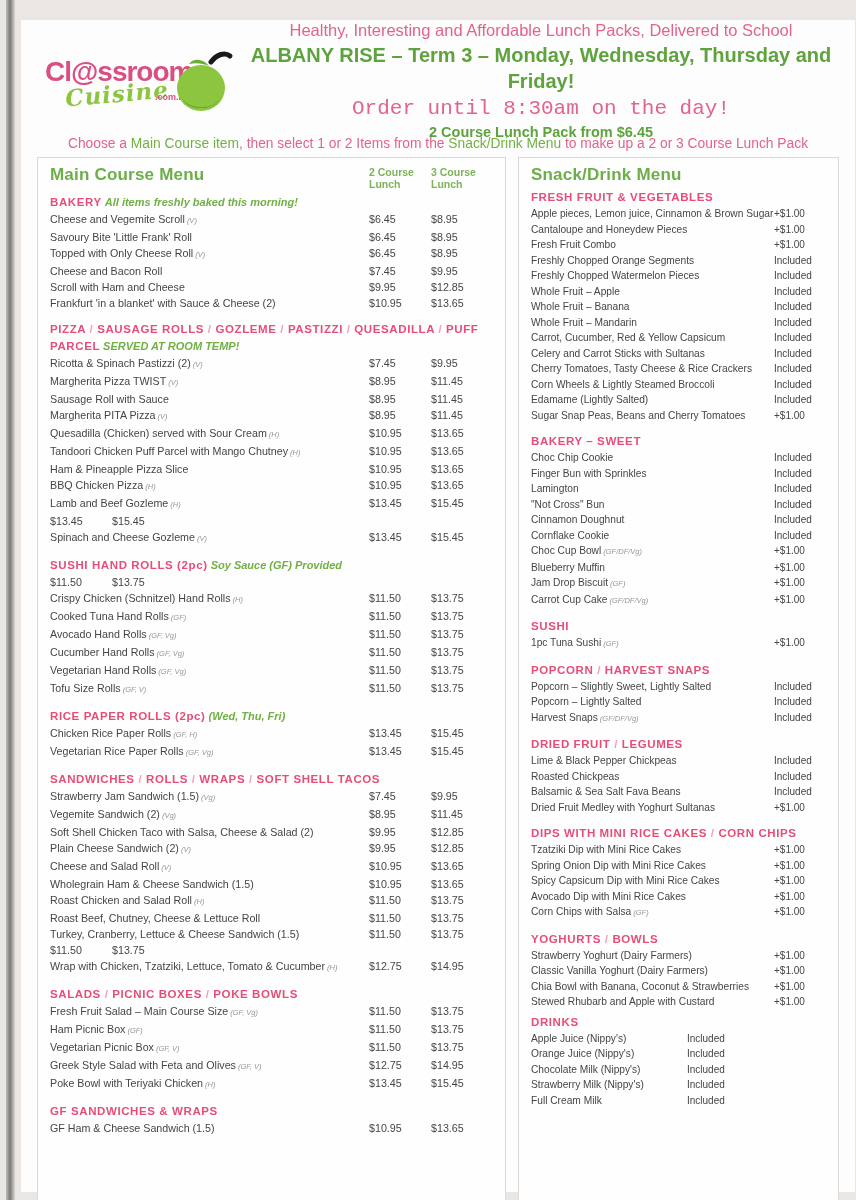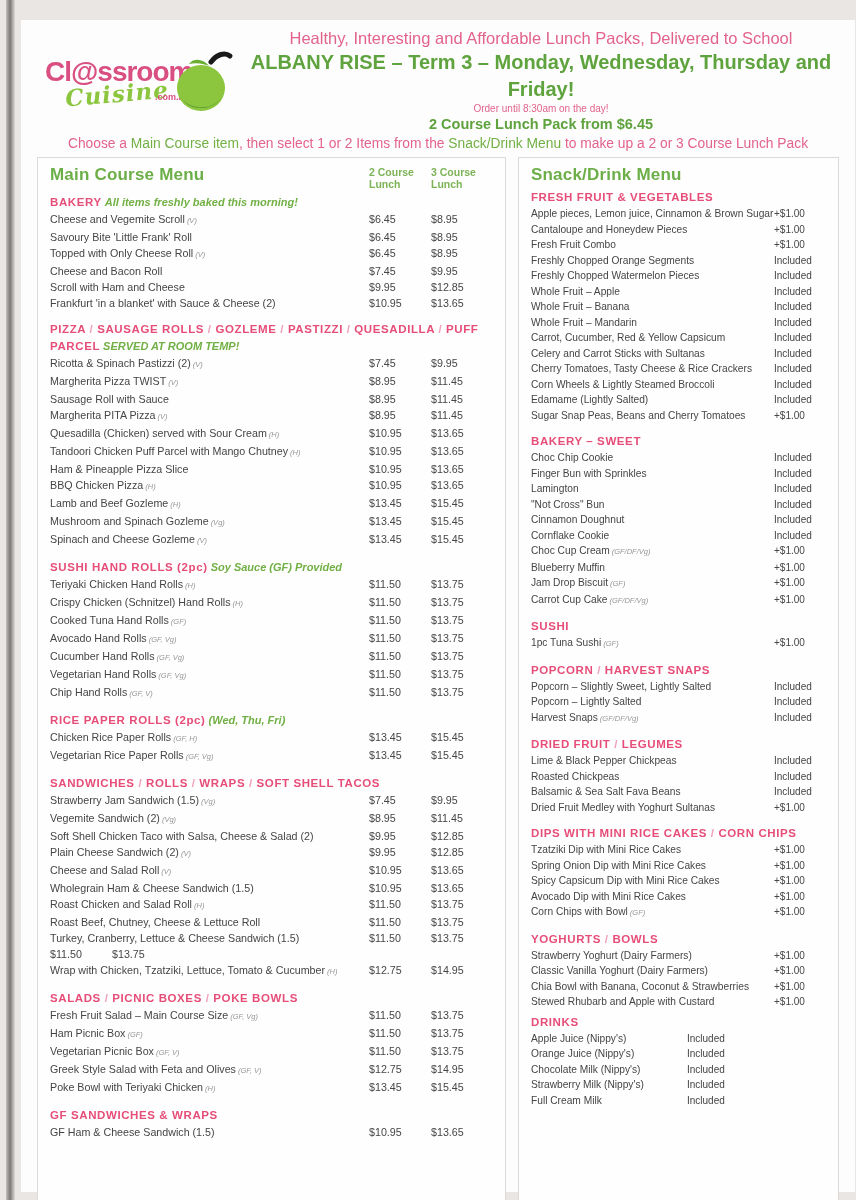--- a/index.html
+++ b/index.html
@@ -17,21 +17,21 @@
   .masthead{display:flex;align-items:center;padding:10px 14px 0 16px;height:100px;}
   .logo{width:204px;flex:none;position:relative;height:92px;}
   .logo-classroom{font-size:28px;font-weight:bold;color:#d94f82;letter-spacing:-1px;position:absolute;left:8px;top:22px;}
   .logo-cuisine{font-family:"DejaVu Serif","Liberation Serif",serif;font-style:italic;font-weight:bold;
     color:#8cc63f;font-size:23px;position:absolute;left:28px;top:46px;transform:rotate(-5deg);letter-spacing:1px;}
   .logo-domain{font-size:9px;font-weight:bold;color:#d94f82;position:absolute;left:118px;top:58px;}
   .logo-fruit{position:absolute;right:6px;top:14px;}
   .head-lines{flex:1;text-align:center;line-height:1.32;padding-top:2px;}
   .hl1{color:#e2638b;font-size:16.5px;}
   .hl2{color:#5ea33e;font-size:20px;font-weight:bold;}
-  .hl3{color:#e2638b;font-size:10px;}
+  .hl3{color:#e2638b;font-size:21px;font-family:Liberation Mono, monospace;}
   .hl4{color:#5ea33e;font-size:14.5px;font-weight:bold;}
 
   
   .subtitle{text-align:center;font-size:13.8px;margin:6px 0 6px 0;color:#e2638b;}
   .subtitle .gr{color:#71b044;margin-top:18px;}
 
   
   .columns{display:flex;gap:12px;padding:0 16px;position:relative;height:1200px;}
   .panel{border:1px solid #dcd9d6;background:#fffefe;box-sizing:border-box;overflow:hidden;}
   .main-panel{width:469px;flex:none;padding:7px 12px;}
@@ -192,34 +192,32 @@
               <span class="iname"><span class="nm">BBQ Chicken Pizza</span><span class="tag">(H)</span></span>
               <span class="pc">$10.95</span>
               <span class="pc">$13.65</span>
             </div>
             <div class="row mrow">
               <span class="iname"><span class="nm">Lamb and Beef Gozleme</span><span class="tag">(H)</span></span>
               <span class="pc">$13.45</span>
               <span class="pc">$15.45</span>
             </div>
             <div class="row mrow">
-              <span class="iname"><span class="nm">Mushroom and Spinach Gozleme</span><span class="tag">(Vg)</span></span>
               <span class="pc">$13.45</span>
               <span class="pc">$15.45</span>
             </div>
             <div class="row mrow">
               <span class="iname"><span class="nm">Spinach and Cheese Gozleme</span><span class="tag">(V)</span></span>
               <span class="pc">$13.45</span>
               <span class="pc">$15.45</span>
             </div>
           </section>
           <section class="msec">
             <div class="sec-head"><span class="hpart">SUSHI HAND ROLLS (2pc)</span><span class="note">&nbsp;Soy Sauce (GF) Provided</span></div>
             <div class="row mrow">
-              <span class="iname"><span class="nm">Teriyaki Chicken Hand Rolls</span><span class="tag">(H)</span></span>
               <span class="pc">$11.50</span>
               <span class="pc">$13.75</span>
             </div>
             <div class="row mrow">
               <span class="iname"><span class="nm">Crispy Chicken (Schnitzel)  Hand Rolls</span><span class="tag">(H)</span></span>
               <span class="pc">$11.50</span>
               <span class="pc">$13.75</span>
             </div>
             <div class="row mrow">
               <span class="iname"><span class="nm">Cooked Tuna Hand Rolls</span><span class="tag">(GF)</span></span>
@@ -235,21 +233,21 @@
               <span class="iname"><span class="nm">Cucumber Hand Rolls</span><span class="tag">(GF, Vg)</span></span>
               <span class="pc">$11.50</span>
               <span class="pc">$13.75</span>
             </div>
             <div class="row mrow">
               <span class="iname"><span class="nm">Vegetarian Hand Rolls</span><span class="tag">(GF, Vg)</span></span>
               <span class="pc">$11.50</span>
               <span class="pc">$13.75</span>
             </div>
             <div class="row mrow">
-              <span class="iname"><span class="nm">Chip Hand Rolls</span><span class="tag">(GF, V)</span></span>
+              <span class="iname"><span class="nm">Tofu Size Rolls</span><span class="tag">(GF, V)</span></span>
               <span class="pc">$11.50</span>
               <span class="pc">$13.75</span>
             </div>
           </section>
           <section class="msec">
             <div class="sec-head"><span class="hpart">RICE PAPER ROLLS (2pc)</span><span class="note">&nbsp;(Wed, Thu, Fri)</span></div>
             <div class="row mrow">
               <span class="iname"><span class="nm">Chicken Rice Paper Rolls</span><span class="tag">(GF, H)</span></span>
               <span class="pc">$13.45</span>
               <span class="pc">$15.45</span>
@@ -438,21 +436,21 @@
             </div>
             <div class="row srow">
               <span class="iname"><span class="nm">Cinnamon Doughnut</span></span>
               <span class="val">Included</span>
             </div>
             <div class="row srow">
               <span class="iname"><span class="nm">Cornflake Cookie</span></span>
               <span class="val">Included</span>
             </div>
             <div class="row srow">
-              <span class="iname"><span class="nm">Choc Cup Cream</span><span class="tag">(GF/DF/Vg)</span></span>
+              <span class="iname"><span class="nm">Choc Cup Bowl</span><span class="tag">(GF/DF/Vg)</span></span>
               <span class="val">+$1.00</span>
             </div>
             <div class="row srow">
               <span class="iname"><span class="nm">Blueberry Muffin</span></span>
               <span class="val">+$1.00</span>
             </div>
             <div class="row srow">
               <span class="iname"><span class="nm">Jam Drop Biscuit</span><span class="tag">(GF)</span></span>
               <span class="val">+$1.00</span>
             </div>
@@ -514,21 +512,21 @@
             </div>
             <div class="row srow">
               <span class="iname"><span class="nm">Spicy Capsicum Dip with Mini Rice Cakes</span></span>
               <span class="val">+$1.00</span>
             </div>
             <div class="row srow">
               <span class="iname"><span class="nm">Avocado Dip with Mini Rice Cakes</span></span>
               <span class="val">+$1.00</span>
             </div>
             <div class="row srow">
-              <span class="iname"><span class="nm">Corn Chips with Bowl</span><span class="tag">(GF)</span></span>
+              <span class="iname"><span class="nm">Corn Chips with Salsa</span><span class="tag">(GF)</span></span>
               <span class="val">+$1.00</span>
             </div>
           </section>
           <section class="ssec">
             <div class="sec-head"><span class="hpart">YOGHURTS</span><span class="slash"> / </span><span class="hpart">BOWLS</span></div>
             <div class="row srow">
               <span class="iname"><span class="nm">Strawberry Yoghurt (Dairy Farmers)</span></span>
               <span class="val">+$1.00</span>
             </div>
             <div class="row srow">

